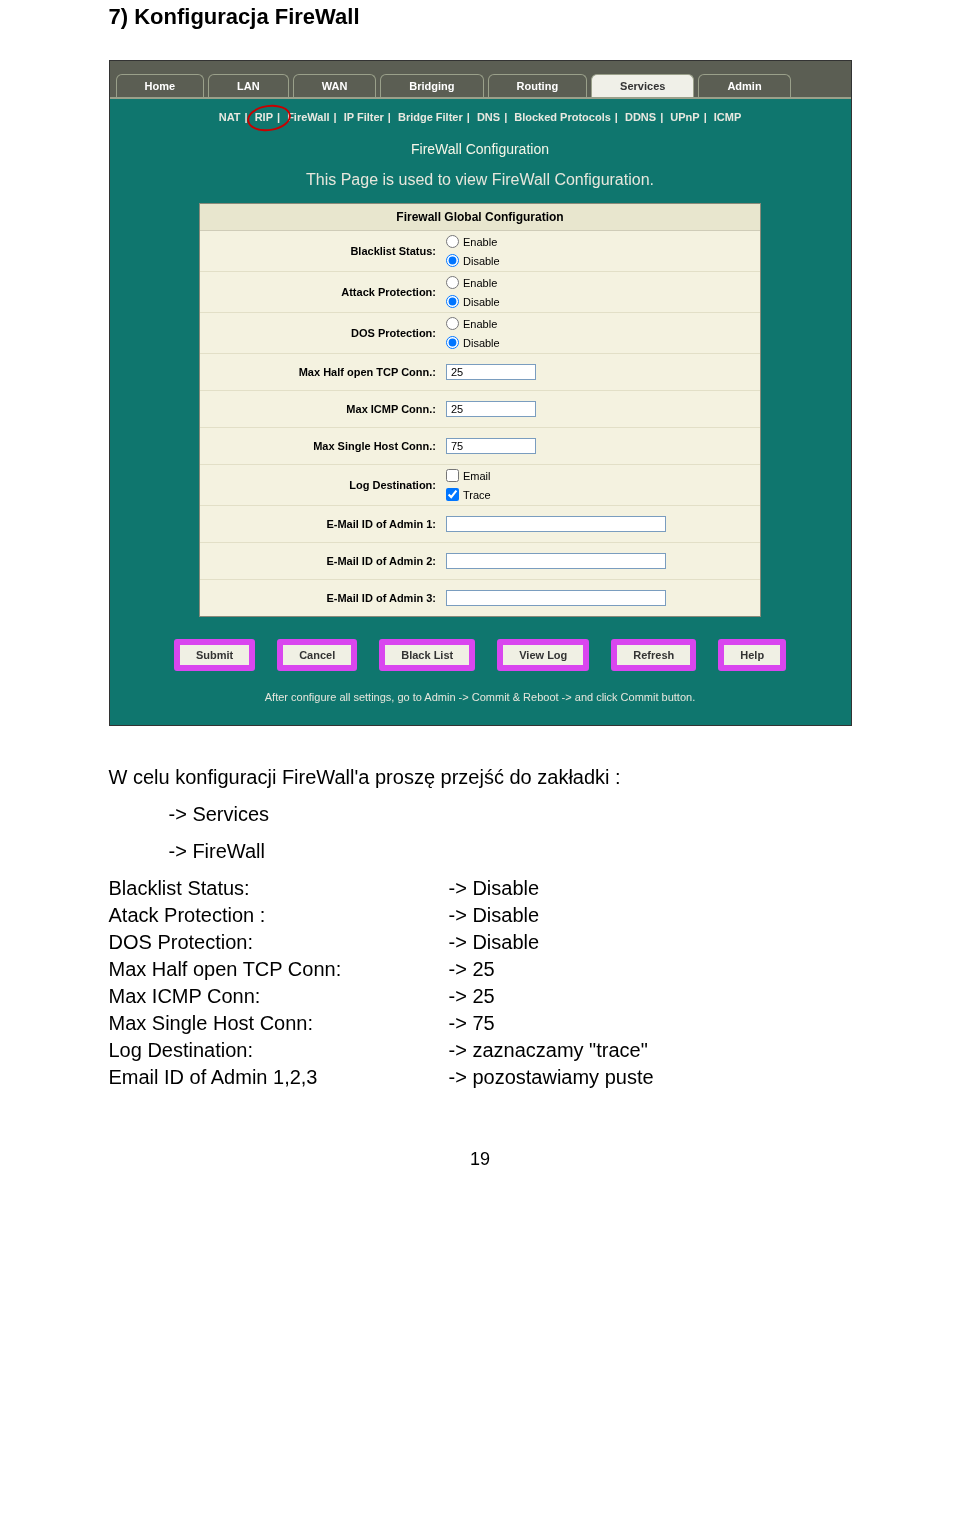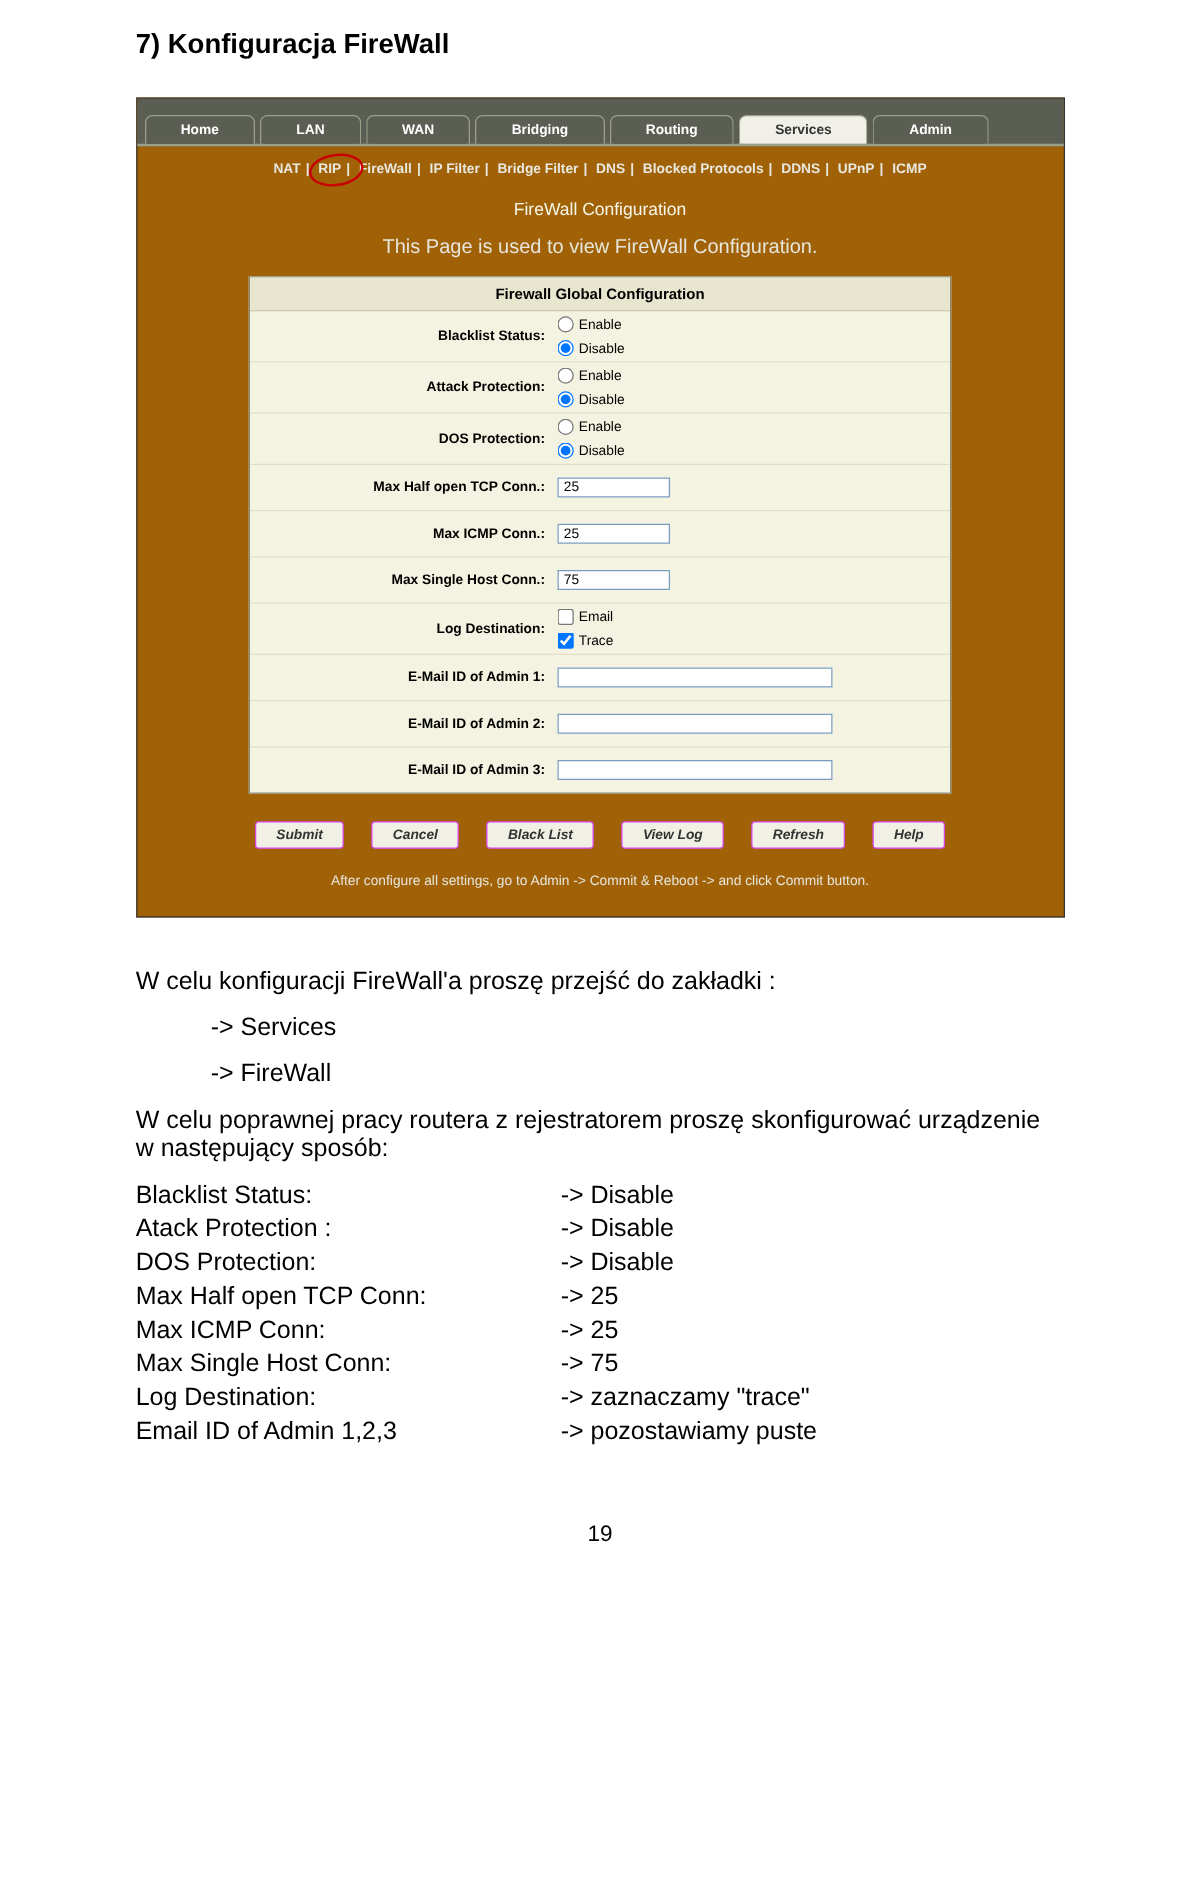--- a/index.html
+++ b/index.html
@@ -5,30 +5,30 @@
   body {
     margin: 0;
     font-family: Arial, Helvetica, sans-serif;
     font-size: 18px;
     color: #000;
     background: #fff;
   }
   .page {
     width: 803px;
     margin: 0 auto;
-    padding: 22px 30px 40px 30px;
+    padding: 4px 30px 40px 30px;
     box-sizing: border-box;
   }
   h2.title {
     font-size: 22px;
     font-weight: bold;
     margin: 0 0 30px 0;
   }
   .router-ui {
-    background: #a16207;
+    background: #0f766e;
     border: 1px solid #333;
     padding: 0 0 10px 0;
     font-family: Verdana, Arial, sans-serif;
     font-size: 12px;
     color: #f0f0e8;
   }
   .main-tabs {
     display: flex;
     align-items: flex-end;
     height: 30px;
@@ -140,28 +140,27 @@
   .txt.wide { width: 220px; }
   .btn-row {
     display: flex;
     justify-content: center;
     gap: 22px;
     margin: 22px 0 10px 0;
   }
   .ui-btn {
     background: #f0f0e4;
     color: #333;
-    border: 1px solid #d946ef;
+    border: 6px solid #d946ef;
     border-radius: 3px;
     padding: 4px 16px;
     font-size: 11px;
     font-weight: bold;
     cursor: pointer;
     font-family: Verdana, Arial, sans-serif;
-    font-style: italic;
   }
   .commit-note {
     text-align: center;
     font-size: 11px;
     color: #e6e6dc;
     padding: 10px 0 12px 0;
   }
   .body-text { margin-top: 40px; font-size: 20px; }
   .body-text p { margin: 0 0 14px 0; }
   .body-text .list-item { margin-left: 60px; }
@@ -313,21 +312,20 @@
       <button class="ui-btn">Help</button>
     </div>
 
     <div class="commit-note">After configure all settings, go to Admin -&gt; Commit &amp; Reboot -&gt; and click Commit button.</div>
   </div>
 
   <div class="body-text">
     <p>W celu konfiguracji FireWall'a proszę przejść do zakładki :</p>
     <p class="list-item">-&gt; Services</p>
     <p class="list-item">-&gt; FireWall</p>
-    <p>W celu poprawnej pracy routera z rejestratorem proszę skonfigurować urządzenie w następujący sposób:</p>
 
     <div class="settings">
       <div class="row">
           <div class="k">Blacklist Status:</div>
           <div class="v">-&gt; Disable</div>
         </div>
       <div class="row">
           <div class="k">Atack Protection :</div>
           <div class="v">-&gt; Disable</div>
         </div>

